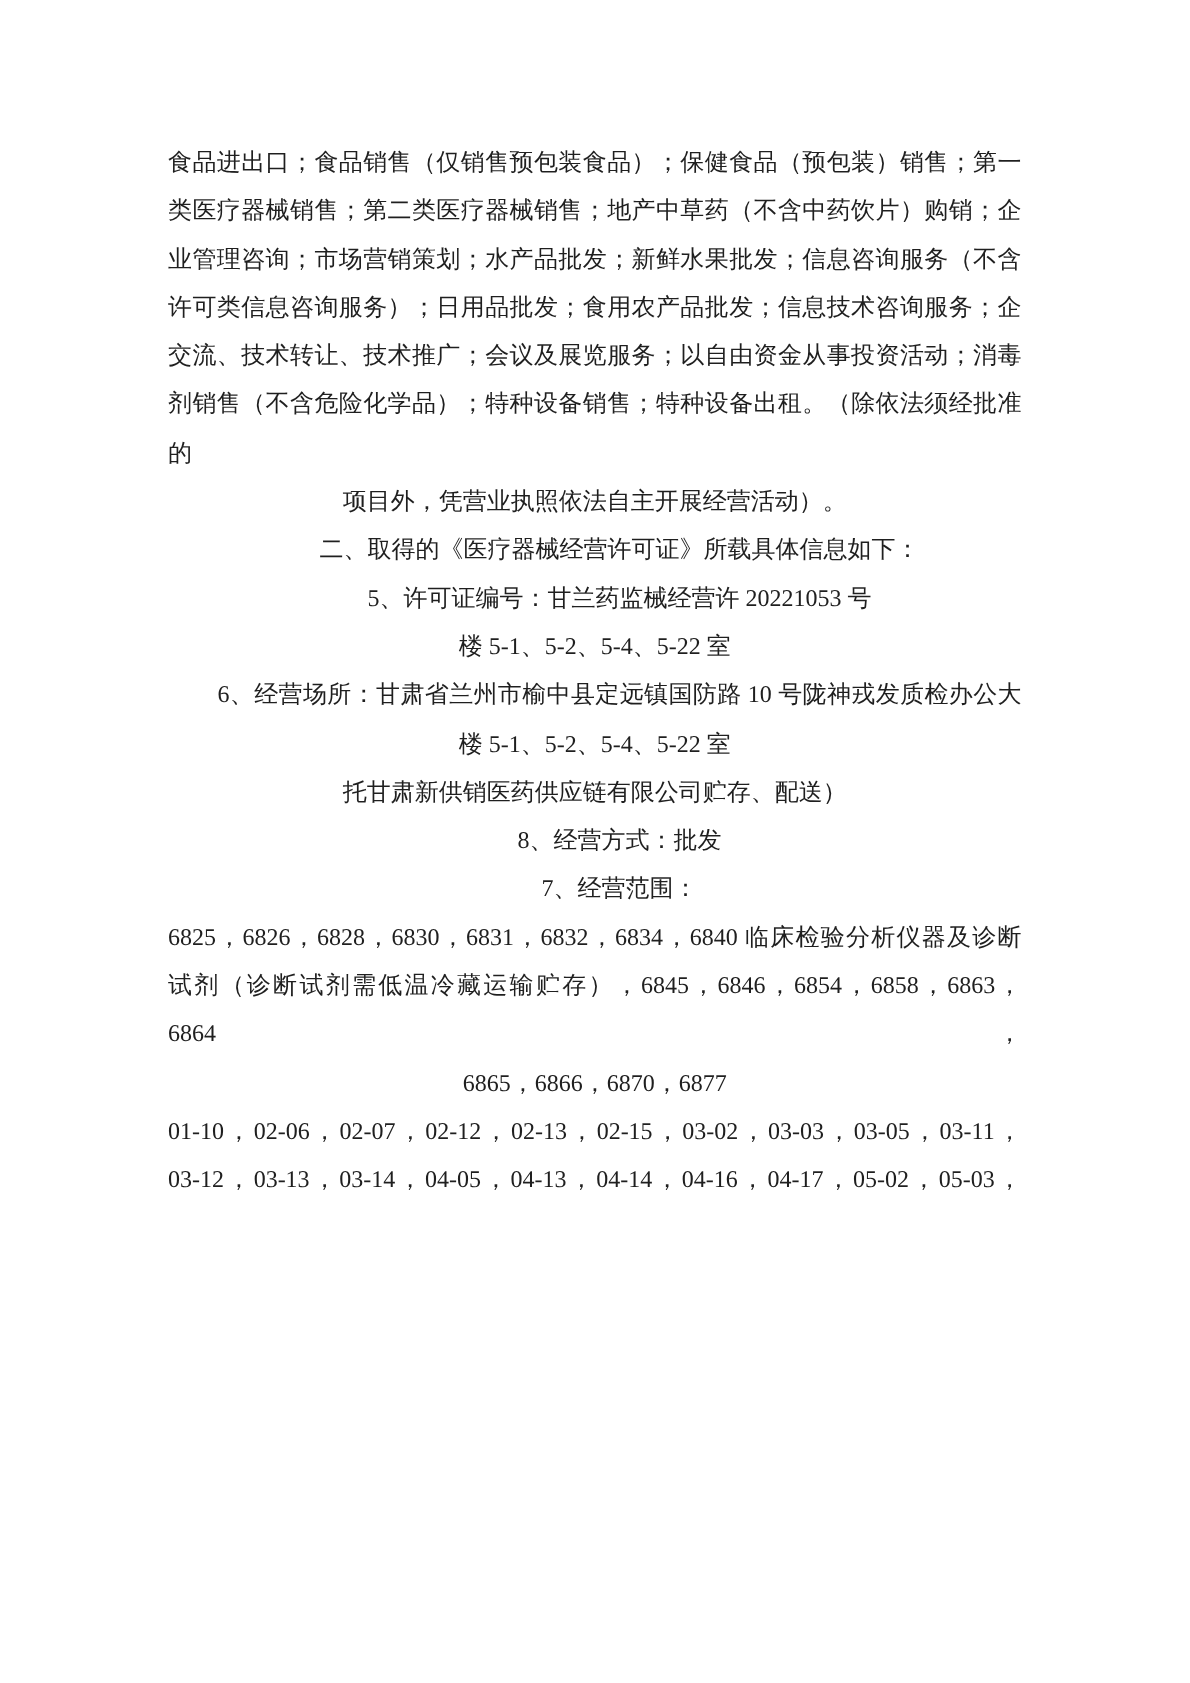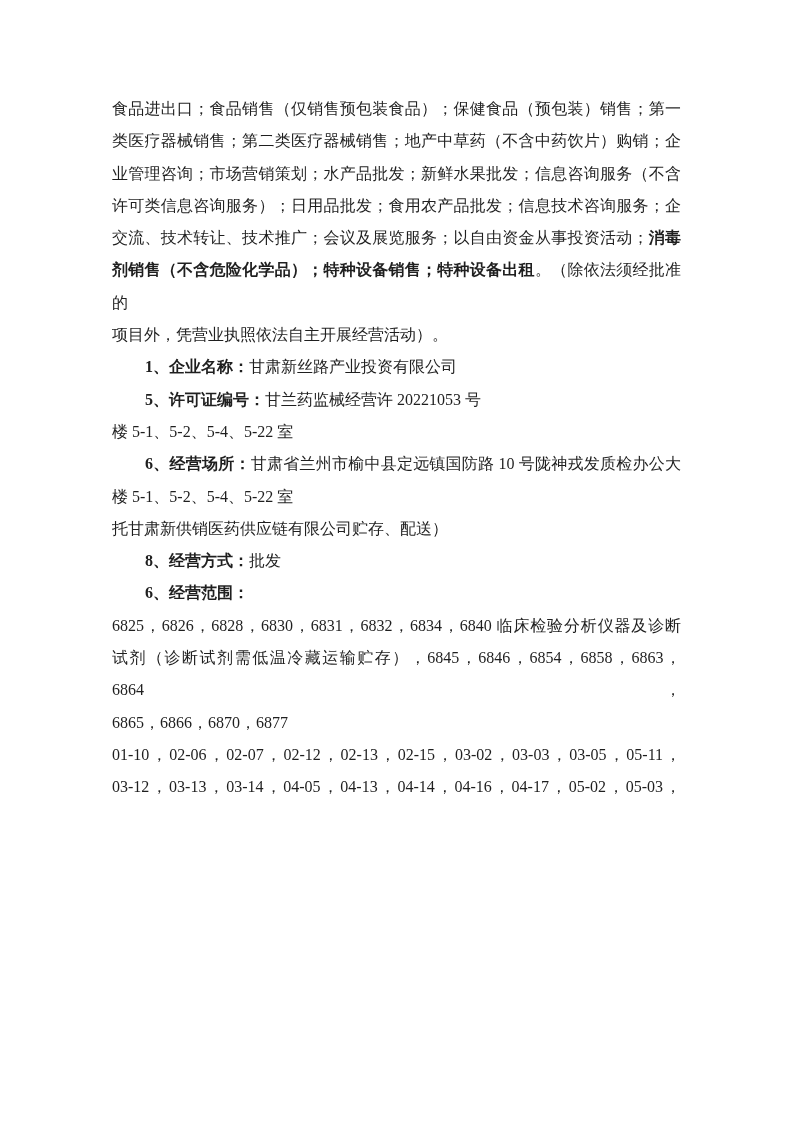--- a/index.html
+++ b/index.html
@@ -20,52 +20,52 @@
   .content {
     position: absolute;
     left: 112px;
     top: 93px;
     width: 569px;
   }
   .line {
     font-size: 16px;
     line-height: 32.3px;
     white-space: nowrap;
-    text-align: left;
+    text-align: center;
   }
   .line.indent {
     text-indent: 33px;
   }
   .line.just {
     text-align: justify;
     text-align-last: justify;
     white-space: normal;
   }
   .run { font-weight: normal; }
-  .run.b { font-weight: 700; }
+  .run.b { font-weight: 400; }
 </style>
 </head>
 <body>
 
 <div class="page">
   <div class="content" style="color: rgb(31, 31, 31);">
       <div class="line just"><span class="run">食品进出口；食品销售（仅销售预包装食品）；保健食品（预包装）销售；第一</span></div>
       <div class="line just"><span class="run">类医疗器械销售；第二类医疗器械销售；地产中草药（不含中药饮片）购销；企</span></div>
       <div class="line just"><span class="run">业管理咨询；市场营销策划；水产品批发；新鲜水果批发；信息咨询服务（不含</span></div>
       <div class="line just"><span class="run">许可类信息咨询服务）；日用品批发；食用农产品批发；信息技术咨询服务；企</span></div>
       <div class="line just"><span class="run">交流、技术转让、技术推广；会议及展览服务；以自由资金从事投资活动；</span><span class="run b">消毒</span></div>
       <div class="line just"><span class="run b">剂销售（不含危险化学品）；特种设备销售；特种设备出租</span><span class="run">。（除依法须经批准的</span></div>
       <div class="line"><span class="run">项目外，凭营业执照依法自主开展经营活动）。</span></div>
-      <div class="line indent"><span class="run b">1、企业名称：</span><span class="run">甘肃新丝路产业投资有限公司</span></div>
+      <div class="line indent"><span class="run b">二、取得的《医疗器械经营许可证》所载具体信息如下：</span></div>
       <div class="line indent"><span class="run b">5、许可证编号：</span><span class="run">甘兰药监械经营许 20221053 号</span></div>
       <div class="line"><span class="run">楼 5-1、5-2、5-4、5-22 室</span></div>
       <div class="line indent just"><span class="run b">6、经营场所：</span><span class="run">甘肃省兰州市榆中县定远镇国防路 10 号陇神戎发质检办公大</span></div>
       <div class="line"><span class="run">楼 5-1、5-2、5-4、5-22 室</span></div>
       <div class="line"><span class="run">托甘肃新供销医药供应链有限公司贮存、配送）</span></div>
       <div class="line indent"><span class="run b">8、经营方式：</span><span class="run">批发</span></div>
-      <div class="line indent"><span class="run b">6、经营范围：</span></div>
+      <div class="line indent"><span class="run b">7、经营范围：</span></div>
       <div class="line just"><span class="run">6825，6826，6828，6830，6831，6832，6834，6840 临床检验分析仪器及诊断</span></div>
       <div class="line just"><span class="run">试剂（诊断试剂需低温冷藏运输贮存），6845，6846，6854，6858，6863，6864，</span></div>
       <div class="line"><span class="run">6865，6866，6870，6877</span></div>
-      <div class="line just"><span class="run">01-10，02-06，02-07，02-12，02-13，02-15，03-02，03-03，03-05，05-11，</span></div>
+      <div class="line just"><span class="run">01-10，02-06，02-07，02-12，02-13，02-15，03-02，03-03，03-05，03-11，</span></div>
       <div class="line just"><span class="run">03-12，03-13，03-14，04-05，04-13，04-14，04-16，04-17，05-02，05-03，</span></div>
     </div>
 </div>
 
 </body></html>

